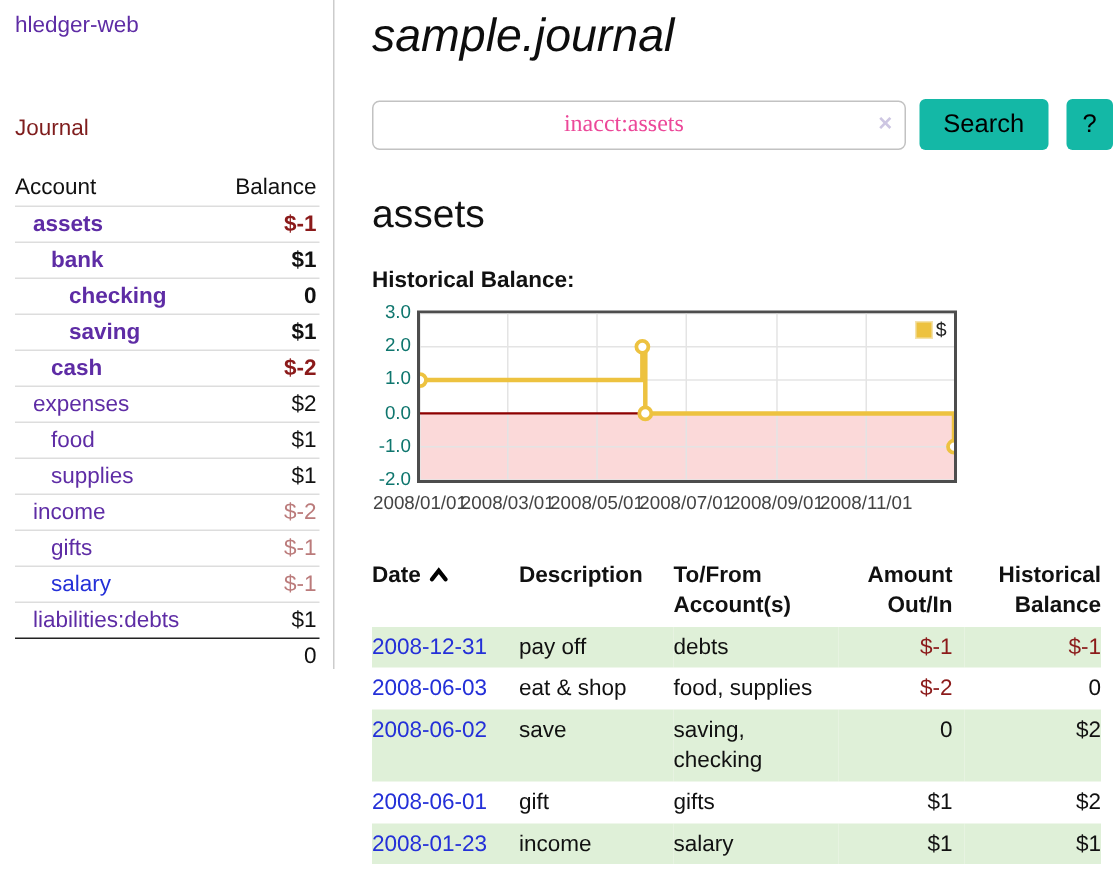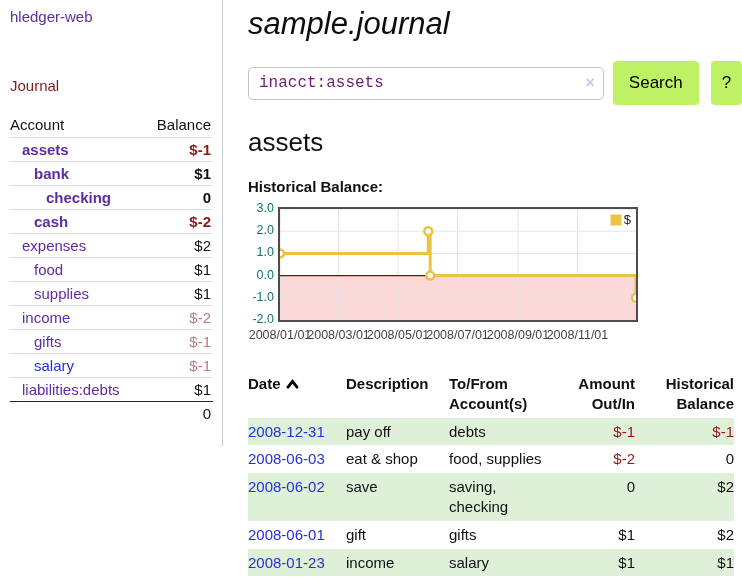--- a/index.html
+++ b/index.html
@@ -23,25 +23,25 @@
   .neg-strong { color:#8b1a1a; }
   .neg-soft { color:#bb7b7b; }
   #acct-table tr.total-row td { border-top:1px solid #222; font-size:15px; }
 
   
   #main { position:absolute; left:248px; top:0; width:494px; }
   h1.page-title { font-size:31px; font-weight:normal; margin:6px 0 24px 0; color:#0d0d0d;font-style:italic; }
   .search-row { display:flex; align-items:center; height:34px; }
   .search-wrap { position:relative; width:364px; }
   .search-input { width:100%; height:33px; border:1px solid #c2c2c2; border-radius:5px;
-                  font-size:16px; padding:0 30px 0 10px; color:#701a75;
-                  font-family:Liberation Mono, monospace; }
+                  font-size:16px; padding:0 30px 0 10px; color:#ec4899;
+                  font-family:Liberation Serif, serif;text-align:center; }
   .clear-x { position:absolute; right:9px; top:7px; color:#cdc6e2; font-size:16px;
              font-weight:bold; cursor:pointer; line-height:18px; }
-  .btn { background:#bef264; border:none; border-radius:4px; height:44px; font-size:17px;
+  .btn { background:#14b8a6; border:none; border-radius:4px; height:34px; font-size:17px;
          color:#000; cursor:pointer; font-family:"Liberation Sans", sans-serif; }
   .btn-search { margin-left:9px; padding:0 16px; }
   .btn-help { margin-left:12px; width:32px; }
   h2.acct-heading { font-size:26px; font-weight:normal; margin:27px 0 0 0; }
   .chart-title { font-size:15px; font-weight:bold; margin:20px 0 12px 0; }
 
   
   #chart { position:relative; height:140px; margin-left:-10px; }
   .ylabel { position:absolute; left:0; width:36px; text-align:right;
             font-size:12.5px; color:#0f766e; }
@@ -85,20 +85,24 @@
           <td style="padding-left: 12px;"><a class="acct-link">assets</a></td>
           <td class="bal neg-strong">$-1</td>
         </tr>
         <tr class="inacct">
           <td style="padding-left: 24px;"><a class="acct-link">bank</a></td>
           <td class="bal ">$1</td>
         </tr>
         <tr class="inacct">
           <td style="padding-left: 36px;"><a class="acct-link">checking</a></td>
           <td class="bal ">0</td>
+        </tr>
+        <tr class="inacct">
+          <td style="padding-left: 36px;"><a class="acct-link">saving</a></td>
+          <td class="bal ">$1</td>
         </tr>
         <tr class="inacct">
           <td style="padding-left: 24px;"><a class="acct-link">cash</a></td>
           <td class="bal neg-strong">$-2</td>
         </tr>
         <tr class="">
           <td style="padding-left: 12px;"><a class="acct-link">expenses</a></td>
           <td class="bal ">$2</td>
         </tr>
         <tr class="">

